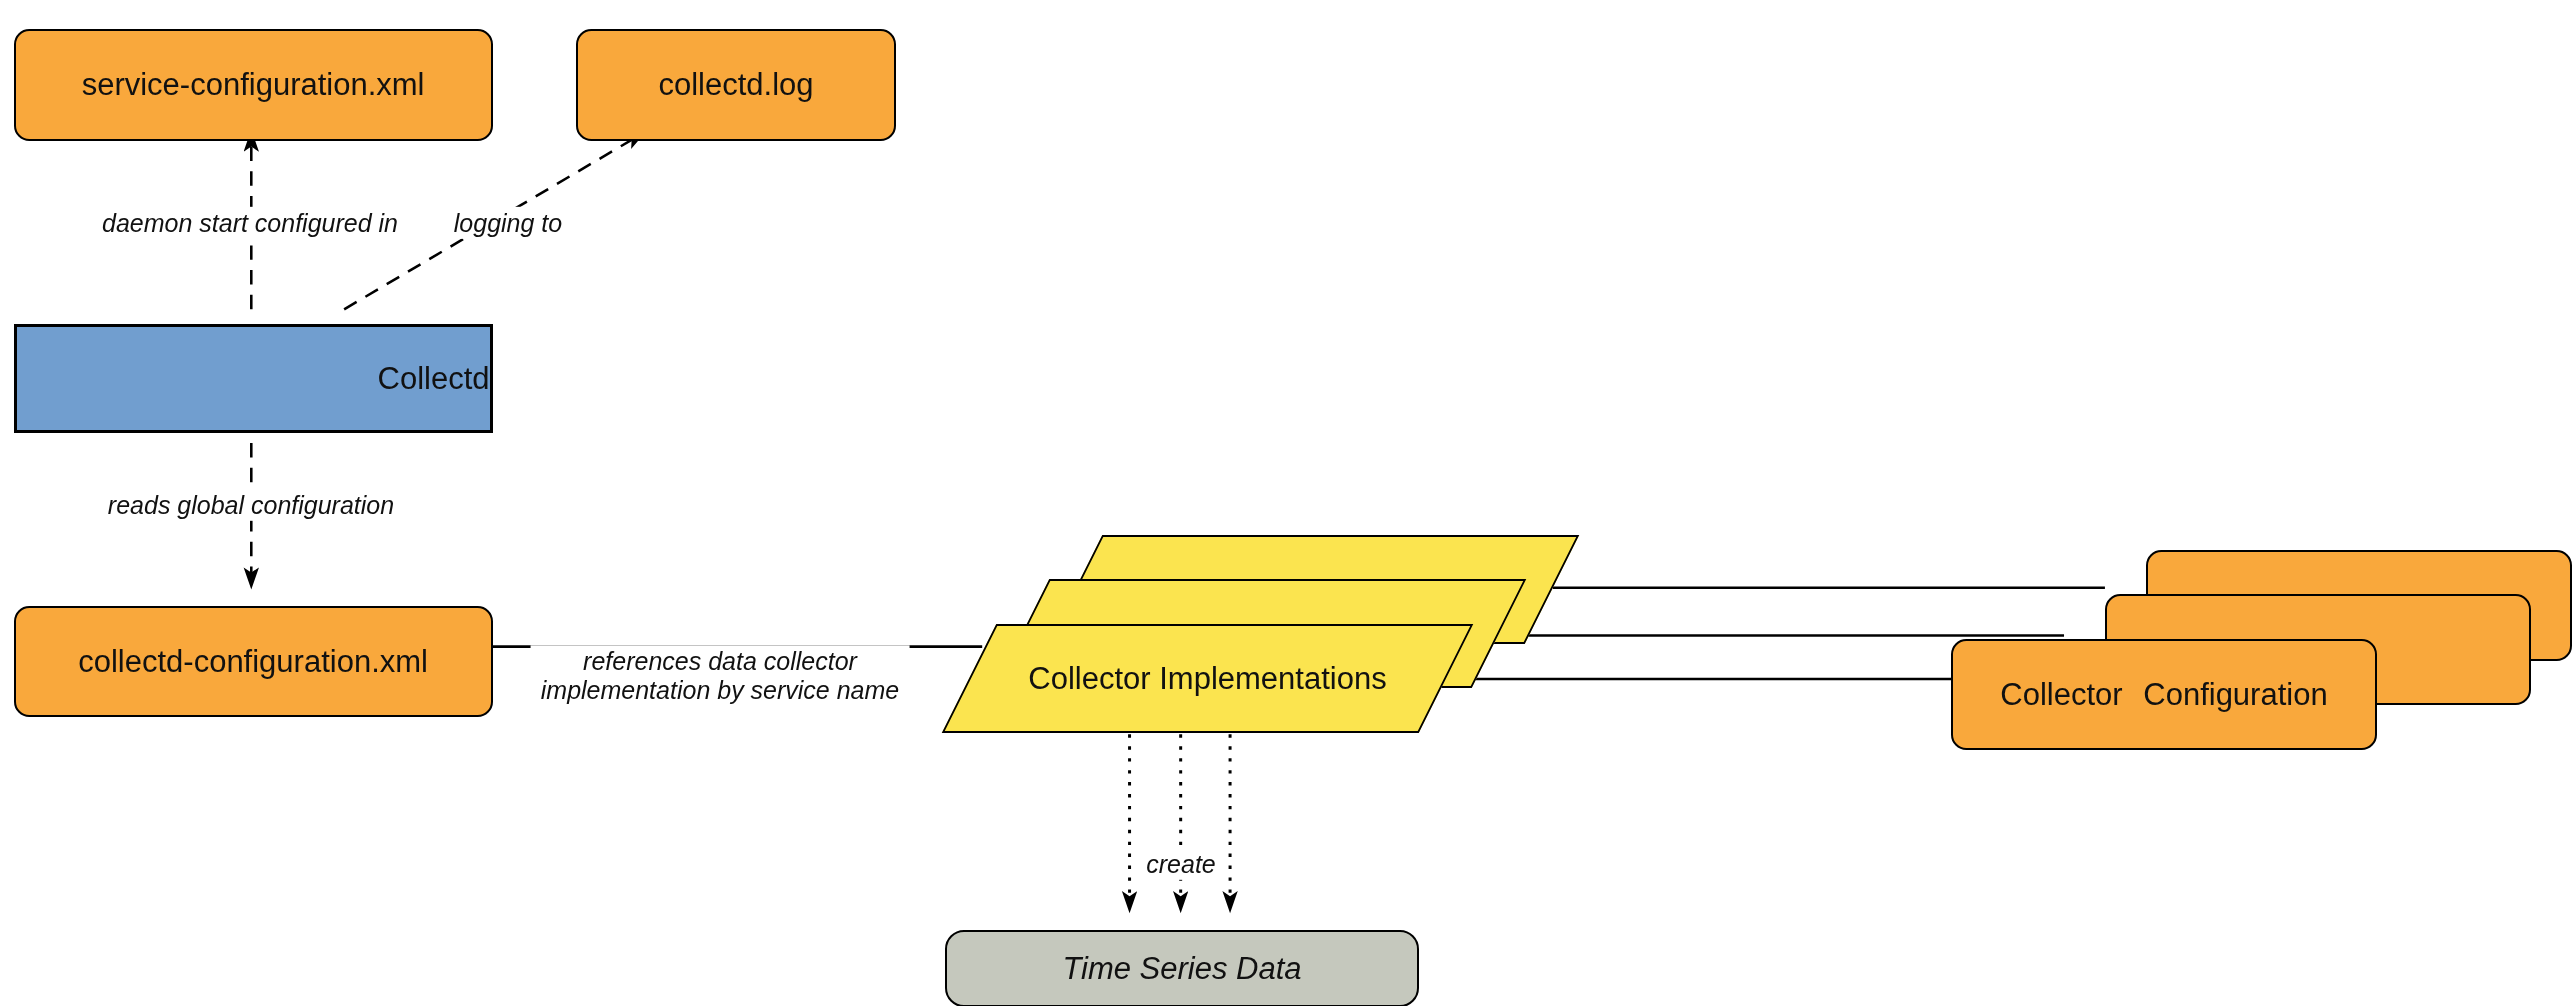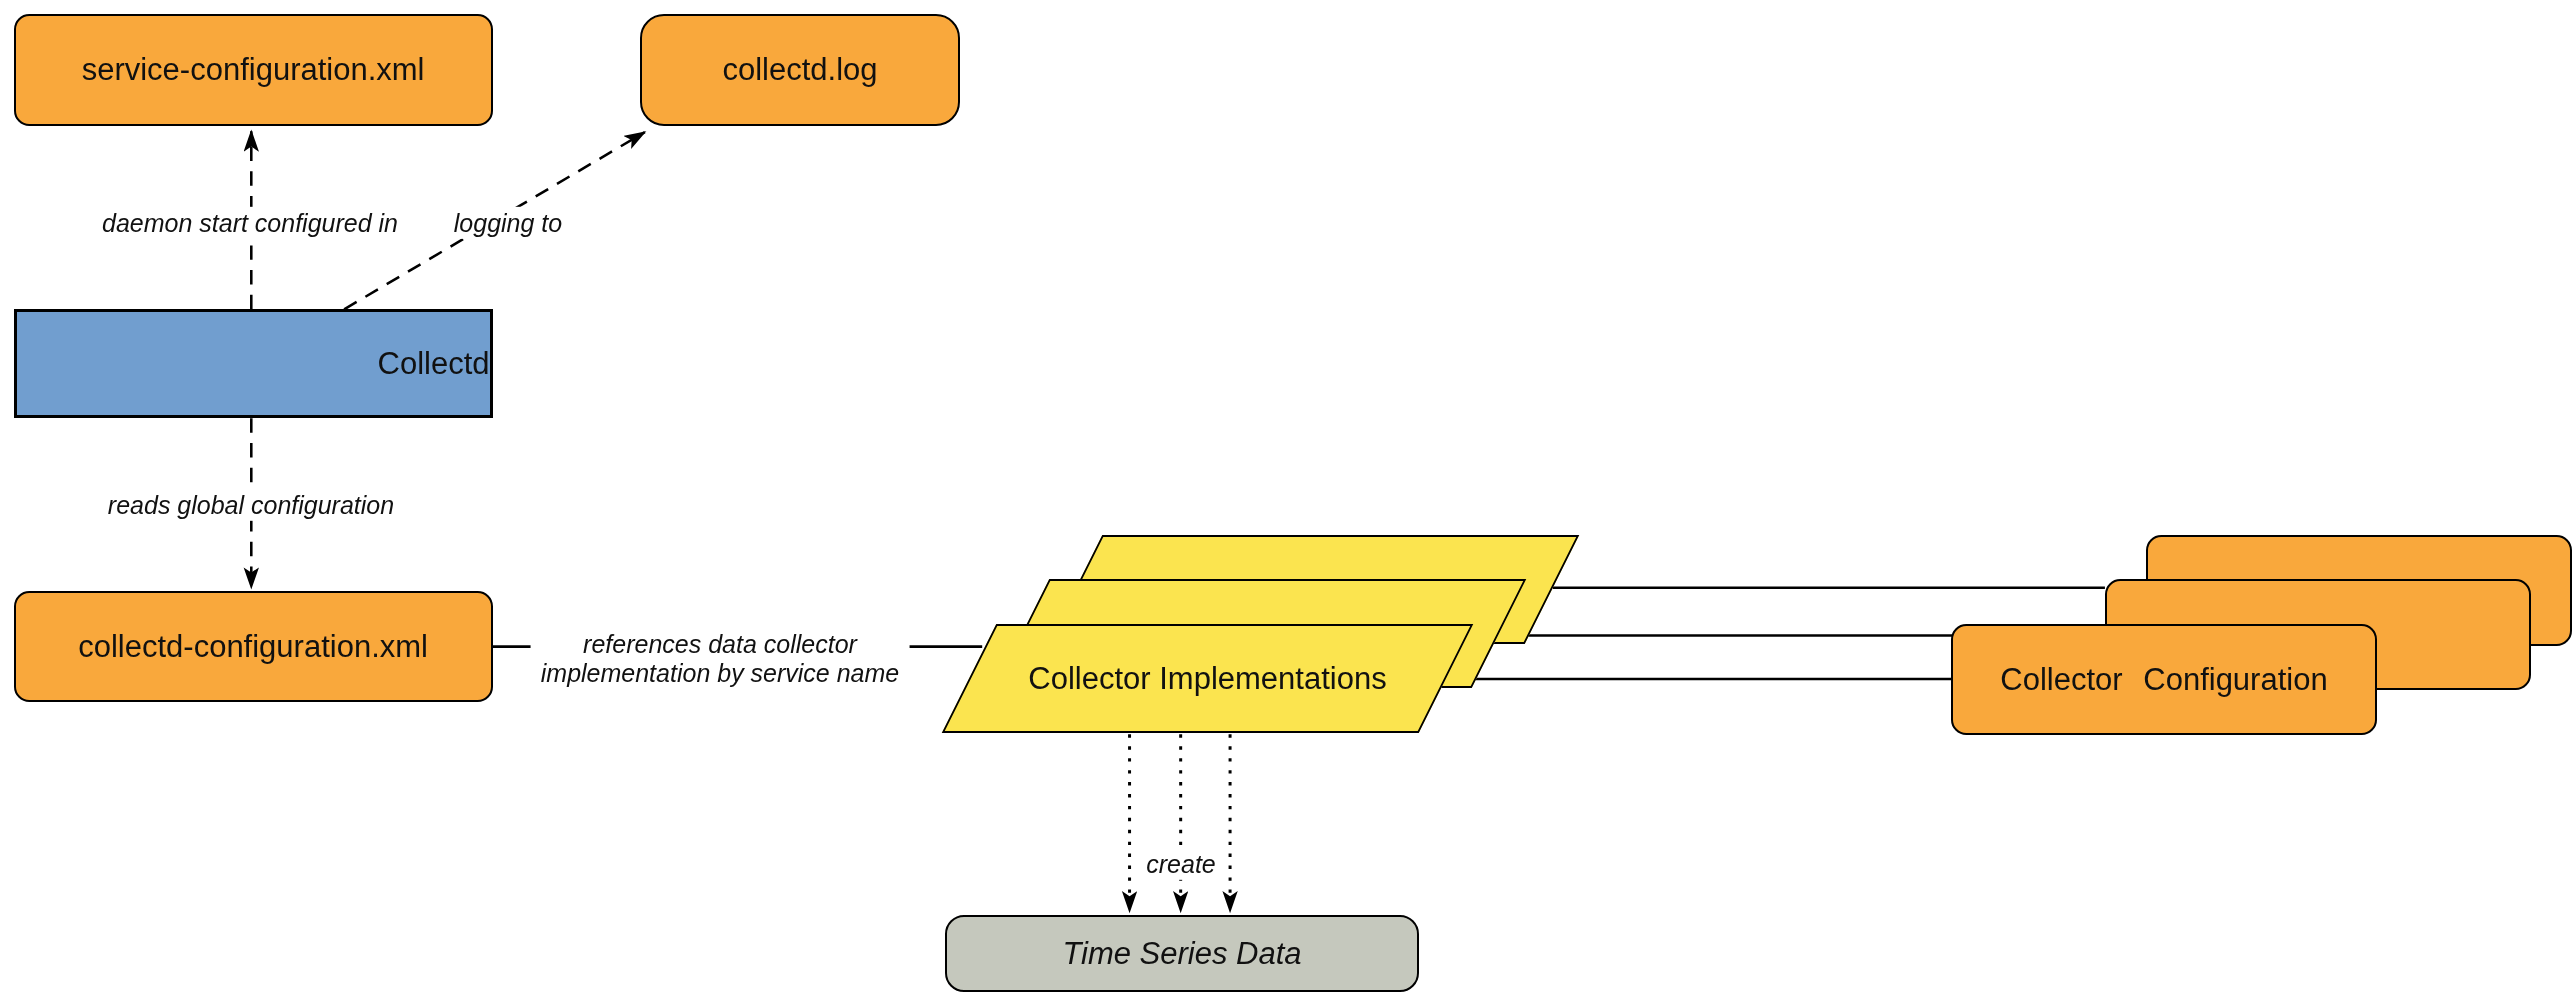--- a/index.html
+++ b/index.html
@@ -32,20 +32,21 @@
   .edge-dashed { stroke: var(--color-edge); stroke-width: 3; fill: none; stroke-dasharray: 17 12; }
   .edge-dotted { stroke: var(--color-edge); stroke-width: 3.5; fill: none; stroke-dasharray: 4 10; }
 
   .node {
     position: absolute;
     display: flex; align-items: center; justify-content: center;
     border: 2.6px solid var(--color-edge);
     font-size: 31px; color: var(--color-text);
     text-align: center;
     z-index: 2;
+    margin-top: 15px;
   }
   .node.orange { background: var(--color-node_orange); border-radius: 15.3px; }
   .node.blue   { background: var(--color-node_blue); border-radius: 0; border-width: 3.4px; justify-content: flex-end; }
   .node.gray   { background: var(--color-node_gray); border-radius: 19px; font-style: italic; }
 
   .para {
     position: absolute;
     width: 477px; height: 109px;
     background: var(--color-node_yellow);
     border: 2.6px solid var(--color-edge);
@@ -99,21 +100,21 @@
 
     <line class="edge-dotted" x1="1326" y1="862" x2="1326" y2="1070" marker-end="url(#arrowhead)"></line>
     <line class="edge-dotted" x1="1386" y1="862" x2="1386" y2="1070" marker-end="url(#arrowhead)"></line>
     <line class="edge-dotted" x1="1444" y1="862" x2="1444" y2="1070" marker-end="url(#arrowhead)"></line>
   </svg>
 
   <div class="node orange" style="left:13.6px; top:13.6px; width:479px; height:112px;">
     <span>service-configuration.xml</span>
   </div>
 
-  <div class="node orange" style="left:640px; top:13.6px; width:320px; height:112px;border-radius:24px;">
+  <div class="node orange" style="left:576px; top:13.6px; width:320px; height:112px;">
     <span>collectd.log</span>
   </div>
 
   <div class="node blue" style="left:13.6px; top:309px; width:479px; height:109px;">
     <span>Collectd</span>
   </div>
 
   <div class="node orange" style="left:13.6px; top:591px; width:479px; height:111px;">
     <span>collectd-configuration.xml</span>
   </div>
@@ -136,20 +137,20 @@
   <div class="node gray" style="left:945px; top:915px; width:474px; height:77px;">
     <span>Time Series Data</span>
   </div>
 
   <div class="edge-label" style="left:250px; top:223px;">daemon start configured in</div>
 
   <div class="edge-label" style="left:508px; top:223px;">logging to</div>
 
   <div class="edge-label" style="left:251px; top:505px;">reads global configuration</div>
 
-  <div class="edge-label" style="left:720px; top:659px;">references data collector
+  <div class="edge-label" style="left:720px; top:676px;">references data collector
 implementation by service name</div>
 
 
   <div class="edge-label" style="left:1181px; top:828px;margin-top:36px;">create</div>
 
 </div>
 
 
 </body></html>

